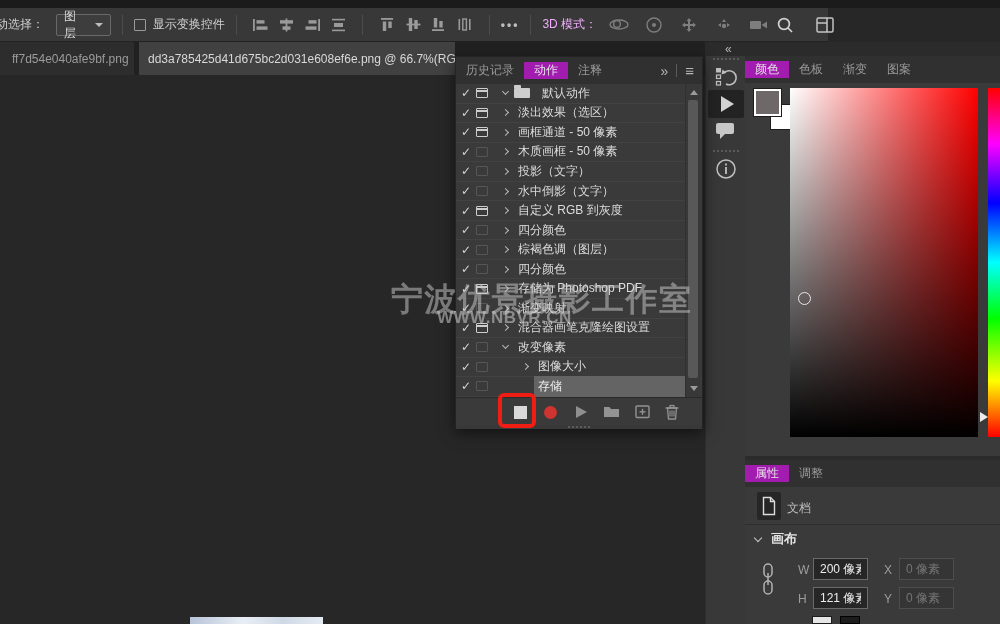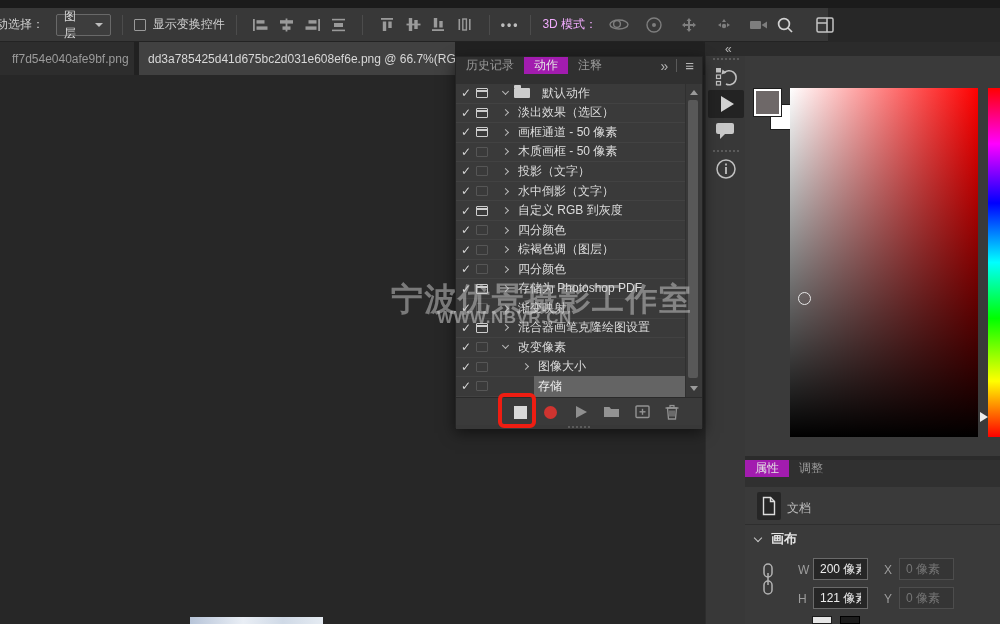--- a/index.html
+++ b/index.html
@@ -46,21 +46,21 @@
   
   .right-header{position:absolute;left:705px;top:42px;width:295px;height:14px;background:#2b2b2b}
   .collapse-btn{position:absolute;left:20px;top:0;color:#b5b5b5;font-size:12px;line-height:14px;letter-spacing:-1px}
   .dock{position:absolute;left:705px;top:56px;width:40px;height:568px;background:#383838;border-left:1px solid #2d2d2d}
   .grip{position:absolute;left:7px;width:26px;border-top:2px dotted #5b5b5b}
   .dock-btn{position:absolute;display:flex;align-items:center;justify-content:center}
   .dock-play{left:2px;top:34px;width:36px;height:28px;background:#232323;border-radius:2px}
   .play-tri-lg{width:0;height:0;border-left:13px solid #d2d2d2;border-top:8px solid transparent;border-bottom:8px solid transparent;margin-left:3px}
 
   
-  .pheader{display:flex;align-items:flex-start;background:#303030;height:27px}
+  .pheader{display:flex;align-items:center;background:#303030;height:27px}
   .ptab{display:flex;align-items:center;padding:0 10px;color:#999}
   .ptab.active{background:#a21caf;color:#e3e3e3}
   .phicons{margin-left:auto;display:flex;align-items:center;gap:8px;padding-right:8px;color:#b5b5b5}
   .phsep{width:1px;height:13px;background:#5a5a5a}
 
   
   .actions-panel{position:absolute;left:455px;top:56px;width:248px;height:372px;background:#3a3a3a;
     border:1px solid #242424;box-shadow:0 5px 14px rgba(0,0,0,.55);z-index:10}
   .alist{position:absolute;left:0;top:27px;width:246px;height:313px;background:#3a3a3a}
   .arow{display:flex;align-items:center;height:19.56px;border-bottom:1px solid #424242;width:calc(100% - 16px)}
@@ -298,20 +298,26 @@
     <span class="dock-btn" style="left:8px;top:101px;width:24px;height:24px">
       <svg width="22" height="22">
           <circle cx="11" cy="11" r="9" fill="none" stroke="#c0c0c0" stroke-width="1.5"></circle>
           <rect x="10.1" y="9" width="1.8" height="7" fill="#c0c0c0"></rect>
           <rect x="10.1" y="5.5" width="1.8" height="2" fill="#c0c0c0"></rect>
         </svg>
     </span>
   </div>
 
   <div class="color-panel">
+    <div class="pheader">
+      <span class="ptab active">颜色</span>
+      <span class="ptab">色板</span>
+      <span class="ptab">渐变</span>
+      <span class="ptab">图案</span>
+    </div>
     <div class="swatches">
       <span class="bgsw" style="background: rgb(255, 255, 255);"></span>
       <span class="fgsw" style="background: rgb(110, 104, 104);"></span>
     </div>
     <div class="cfield">
       <i class="ccursor"></i>
     </div>
     <i class="huearrow"></i>
     <div class="huestrip"></div>
   </div>

